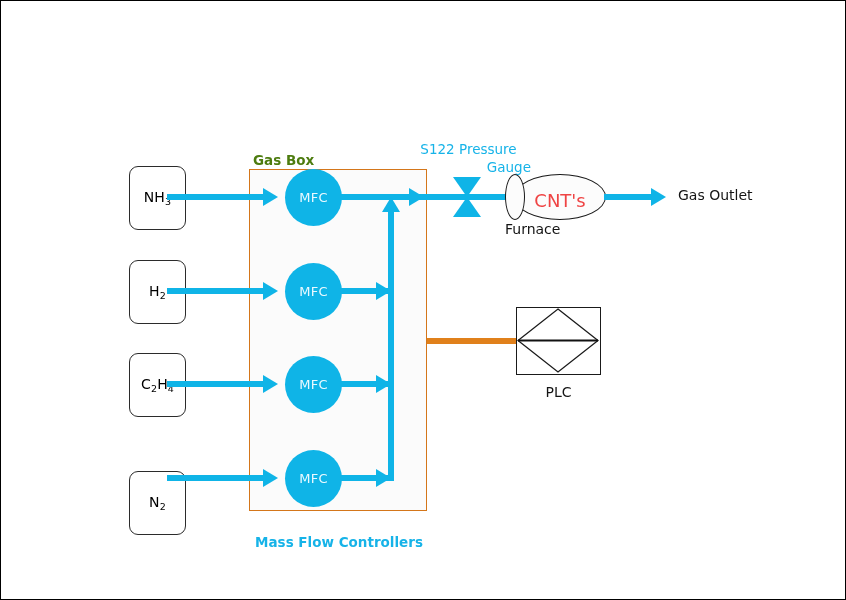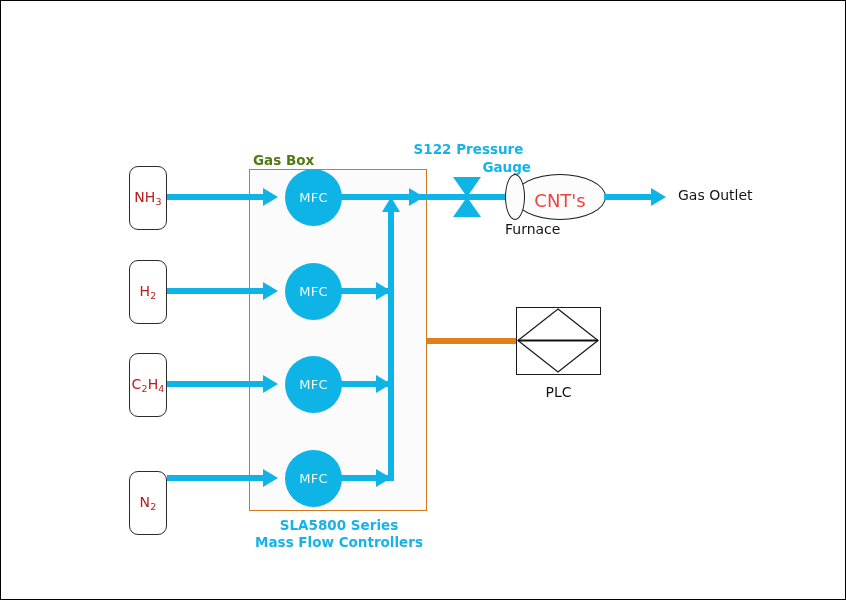--- a/index.html
+++ b/index.html
@@ -14,31 +14,31 @@
     background: #ffffff;
     border: 1px solid #000000;
     box-sizing: border-box;
     overflow: hidden;
     font-family: "DejaVu Sans", "Liberation Sans", sans-serif;
   }
   .abs { position: absolute; }
 
   
   .cylinder {
-    width: 38px;
+    width: 57px;
     height: 64px;
     border: 1.6px solid #2b2b2b;
     border-radius: 9px;
     background: #ffffff;
     box-sizing: border-box;
     display: flex;
     align-items: center;
     justify-content: center;
     font-size: 14px;
-    color: #b91c1c;
+    color: #000000;
     letter-spacing: .2px;
   }
   .cylinder .sub { font-size: 9.5px; vertical-align: -3px; }
 
   
   #gas-box {
     border: 1.6px solid #d4761a;
     background: #fbfbfb;
     box-sizing: border-box;
   }
@@ -98,21 +98,21 @@
   }
   .valve-bot {
     width: 0; height: 0;
     border-bottom: 20px solid #0fb4e7;
     border-left: 14px solid transparent;
     border-right: 14px solid transparent;
   }
   .gauge-title {
     color: #16b3e8;
     font-size: 13.5px;
-    font-weight: bold;
+    font-weight: normal;
     text-align: center;
     line-height: 18px;
     white-space: nowrap;
   }
 
   
   .furnace-body {
     width: 92px;
     height: 46px;
     border: 1.8px solid #1a1a1a;
@@ -151,21 +151,20 @@
 </style>
 </head>
 <body>
 
 <div id="canvas">
 
   <div class="abs" id="gas-box" style="left:248px; top:168px; width:178px; height:342px;"></div>
 
   <div class="abs gasbox-title" style="left:252px; top:151px;">Gas Box</div>
 
-  <div class="abs gasbox-caption" style="left:238px; top:516px; width:200px;">SLA5800 Series</div>
   <div class="abs gasbox-caption" style="left:238px; top:533px; width:200px;">Mass Flow Controllers</div>
 
   <div class="abs cylinder" style="left:128px; top:165px;">
     <span>NH<span class="sub">3</span></span>
   </div>
   <div class="abs cylinder" style="left:128px; top:259px;">
     <span>H<span class="sub">2</span></span>
   </div>
   <div class="abs cylinder" style="left:128px; top:352px;">
     <span>C<span class="sub">2</span>H<span class="sub">4</span></span>

